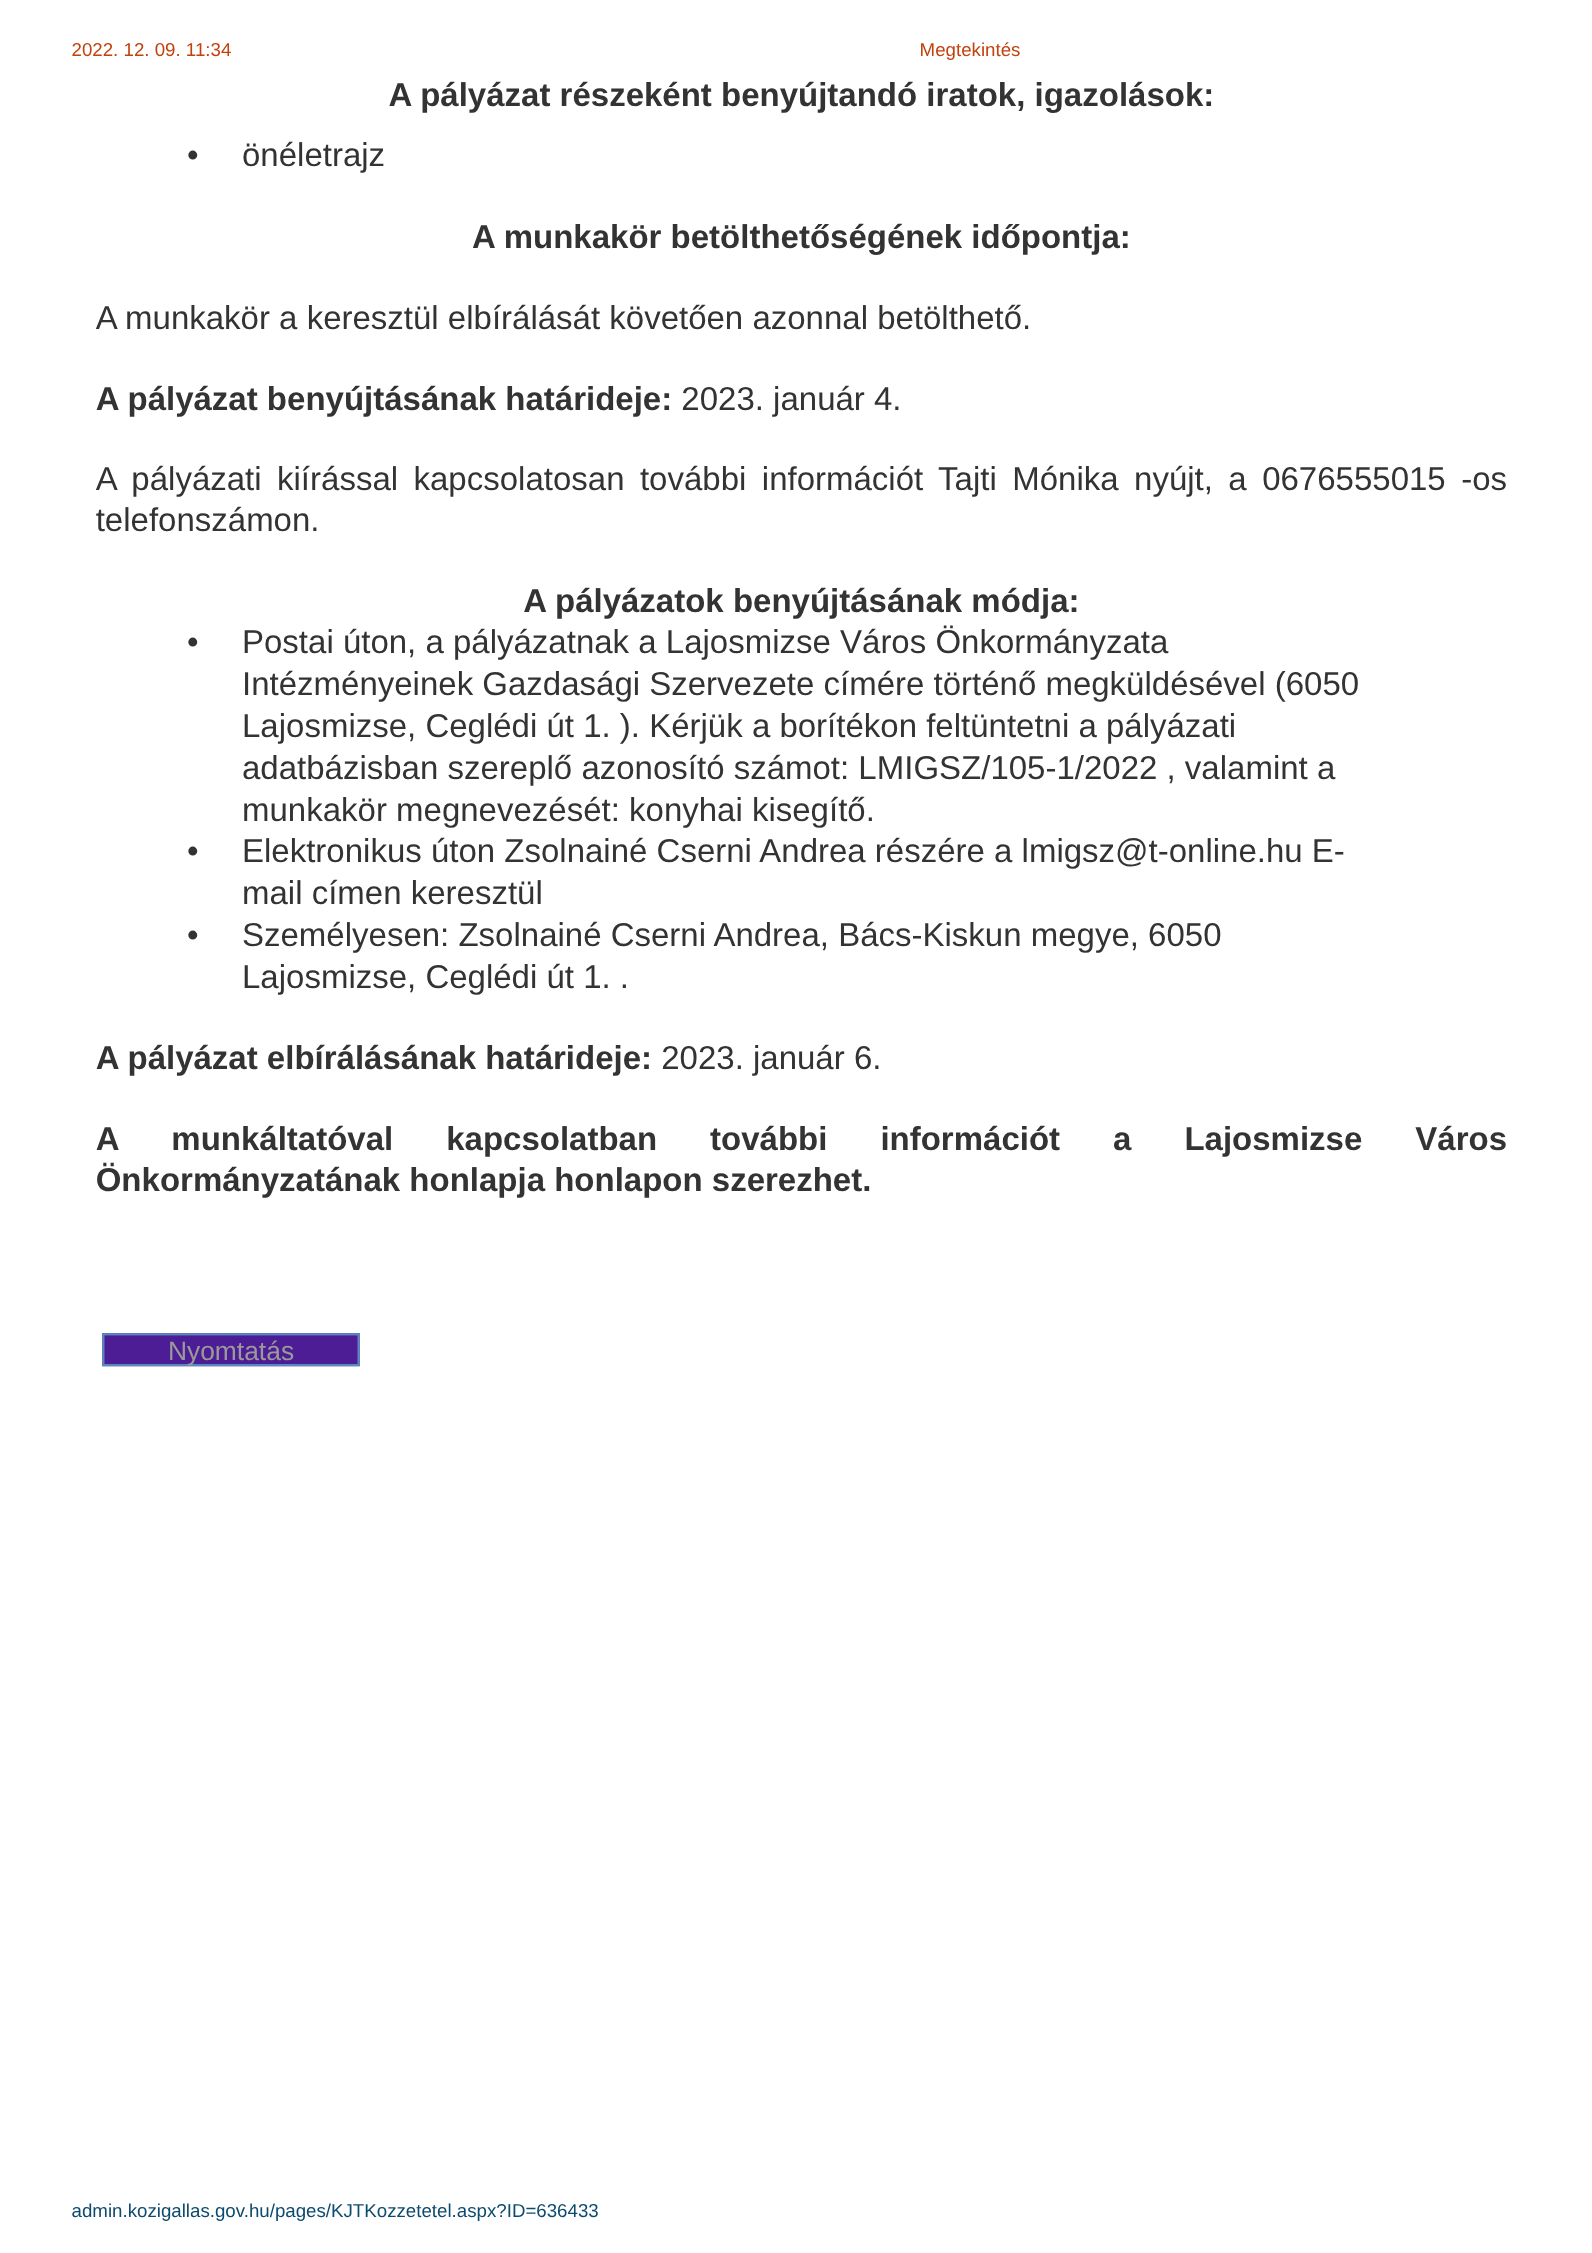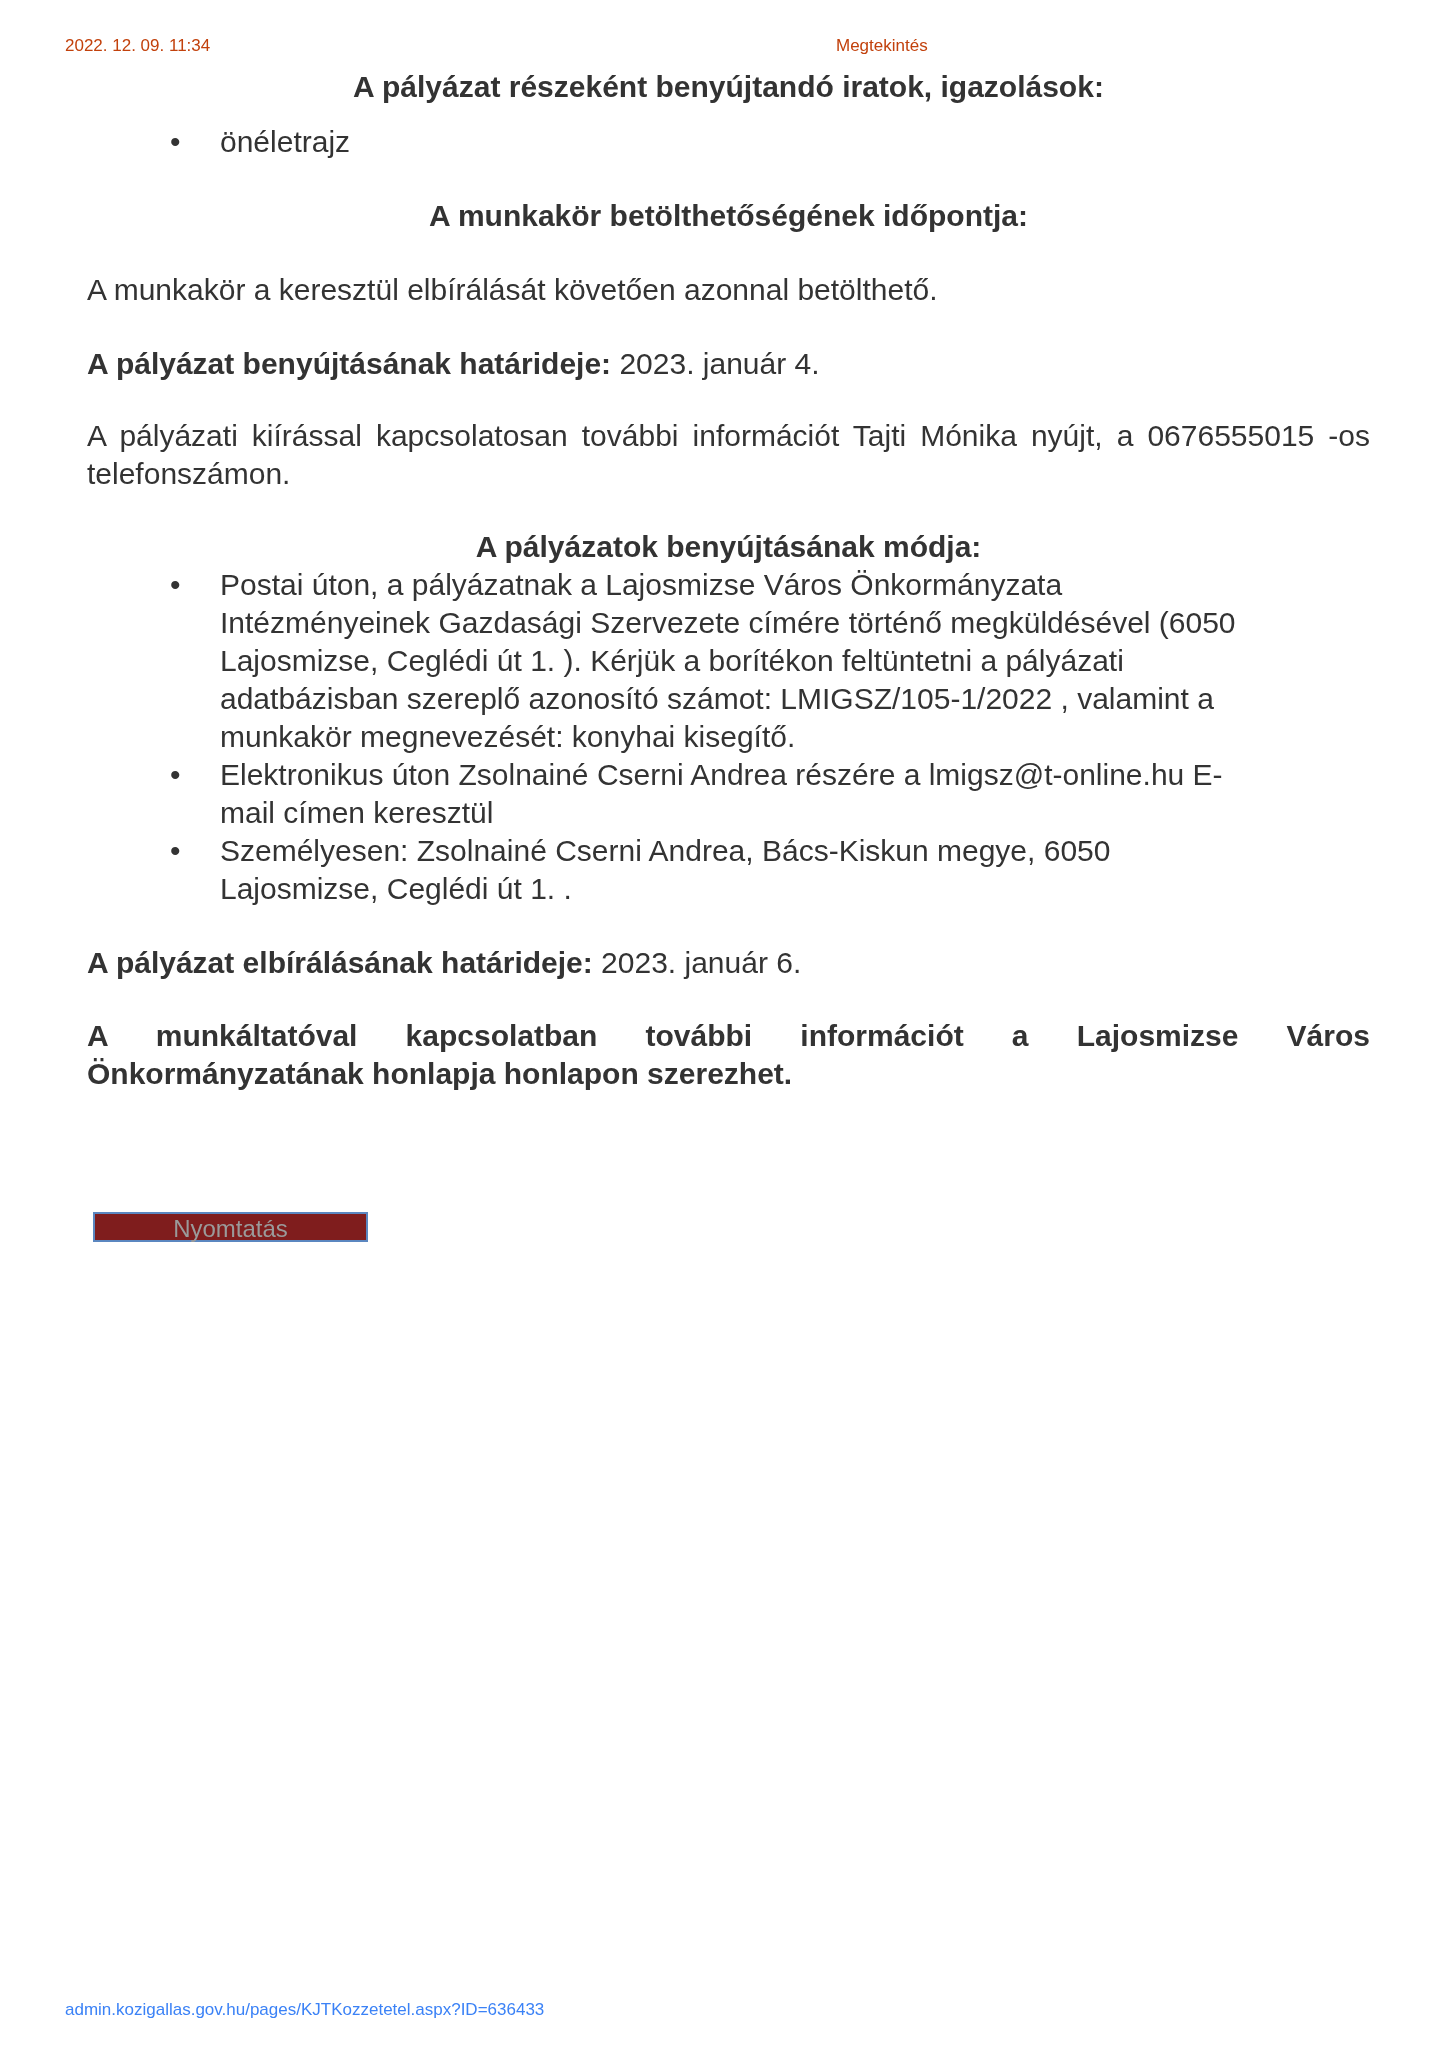--- a/index.html
+++ b/index.html
@@ -8,25 +8,25 @@
   .hdr { position:absolute; top:36px; font-size:17px; color:#c2410c; }
   .hdr-date { left:65px; }
   .hdr-title { left:836px; }
   .content { position:absolute; left:87px; width:1283px; top:68px; }
   .h { font-weight:bold; font-size:30px; line-height:38px; margin:0; color:#333;text-align:center; }
   .p { font-size:30px; line-height:38px; margin:0; color:#333; }
   .just { text-align:justify; text-align-last:left; }
   ul.list { list-style:none; margin:0; padding:0; }
   ul.list li { position:relative; padding-left:133px; font-size:30px; line-height:38px; color:#333; width:1030px; }
   ul.list li .bullet { position:absolute; left:83px; top:0; }
-  .btn { position:absolute; left:93px; top:1212px; width:275px; height:30px;
-         border:2px solid #5b87c0; background:#7f1d1d; color:#9a9a9a;
+  .btn { position:absolute; left:93px; top:1212px; width:234px; height:30px;
+         border:2px solid #5b87c0; background:#4c1d95; color:#9a9a9a;
          font-family:"Liberation Sans", sans-serif; font-size:24px; line-height:30px;
          text-align:center; padding:0; }
-  .ftr { position:absolute; top:2000px; font-size:17px; color:#3b82f6; }
+  .ftr { position:absolute; top:2000px; font-size:17px; color:#0c4a6e; }
   .ftr-url { left:65px; }
   .ftr-page { left:1447px;text-align:right; }
 </style>
 </head>
 <body>
 
 <div class="hdr hdr-date">2022. 12. 09. 11:34</div>
 <div class="hdr hdr-title">Megtekintés</div>
 
 <div class="content">

